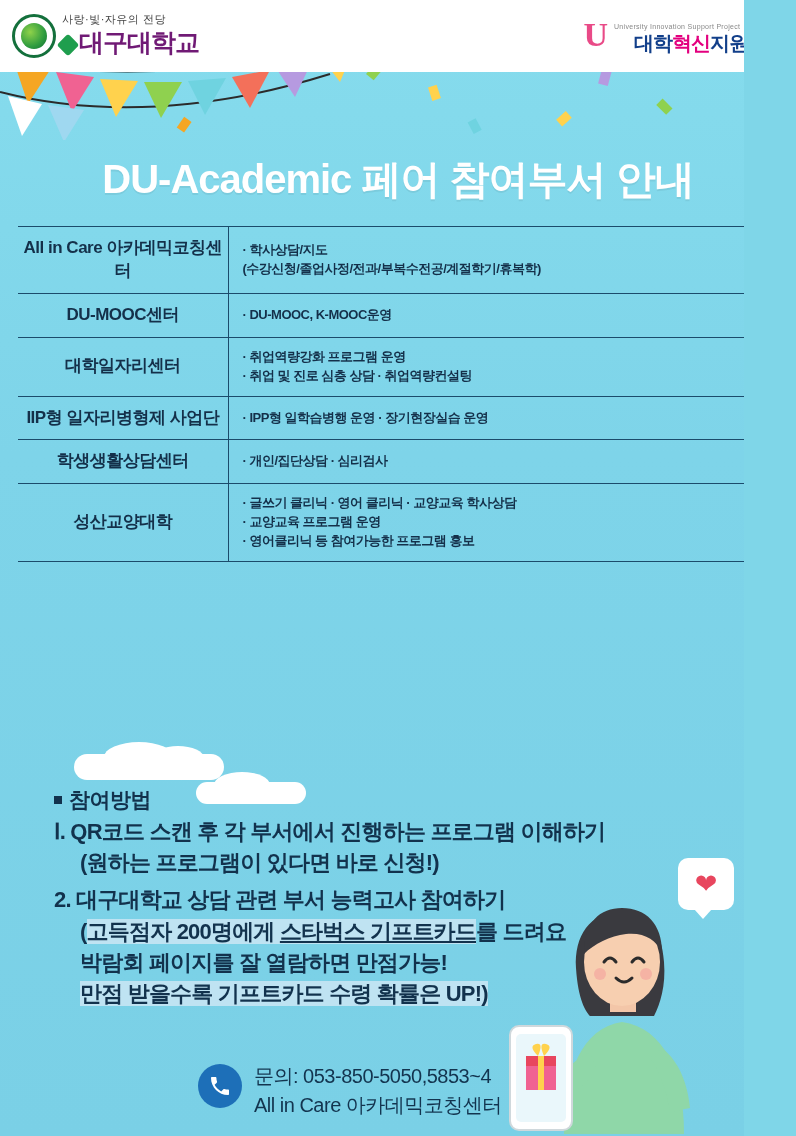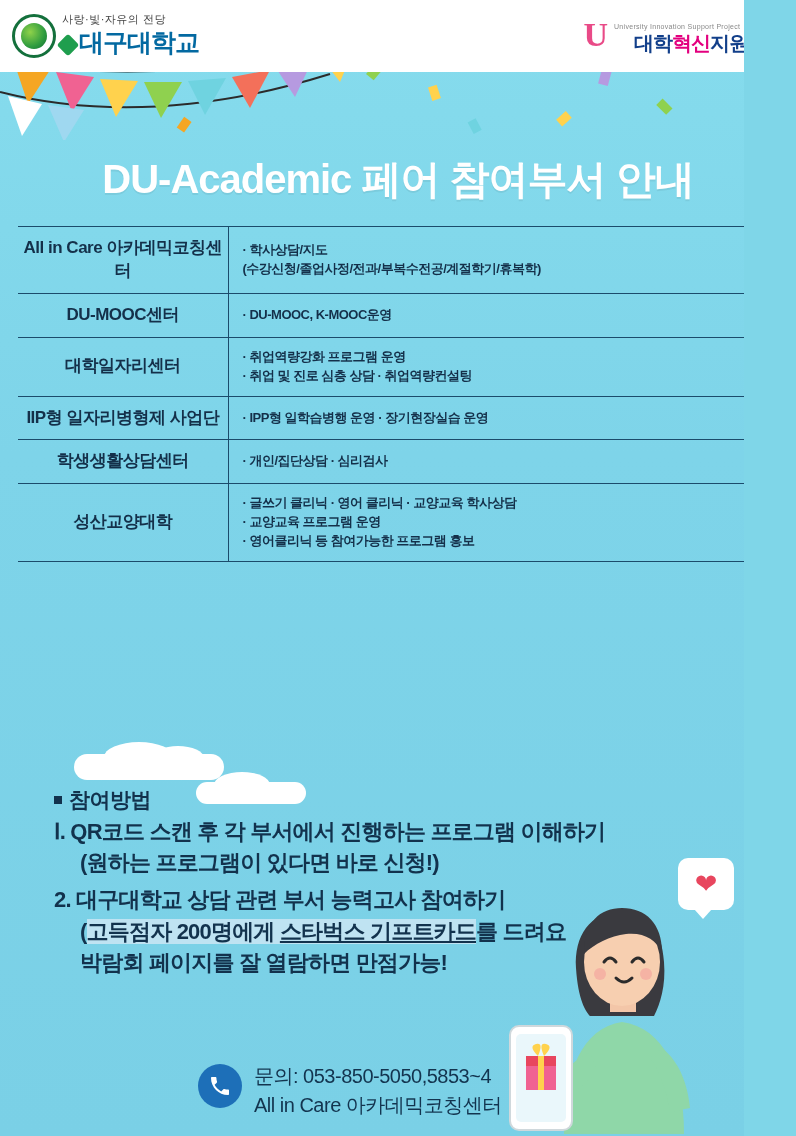--- a/index.html
+++ b/index.html
@@ -47,21 +47,21 @@
     top: 12px; left: 62px;
     font-size: 11px;
     color: #444;
     letter-spacing: 0.5px;
   }
   .uni-name {
     position: absolute;
     top: 26px; left: 60px;
     font-size: 25px;
     font-weight: bold;
-    color: #0369a1;
+    color: #701a75;
     letter-spacing: -1px;
   }
   .uni-name .mark {
     display: inline-block;
     width: 16px; height: 16px;
     margin-right: 3px;
     background: #1f9e4e;
     transform: rotate(45deg);
     vertical-align: -2px;
     border-radius: 3px;
@@ -380,20 +380,21 @@
       <span>QR코드 스캔 후 각 부서에서 진행하는 프로그램 이해하기</span>
       <span class="indent">(원하는 프로그램이 있다면 바로 신청!)</span>
     </div>
     <div class="step" style="margin-top:6px;">
       <span>2.</span>
       <span>대구대학교 상담 관련 부서 능력고사 참여하기</span>
       <span class="indent">
         <span>(</span><span class="hl">고득점자 200명에게 </span><span class="hl ul">스타벅스 기프트카드</span><span>를 드려요</span>
       </span>
       <span class="indent">박람회 페이지를 잘 열람하면 만점가능!</span>
+      <span class="indent"><span class="hl">만점 받을수록 기프트카드 수령 확률은 UP!)</span></span>
     </div>
   </div>
 
   <div class="heart-bubble">
     <span class="heart">❤</span>
   </div>
 
   <svg class="character" width="250" height="260" viewBox="0 0 250 260">
 
     <path d="M126,36 C96,36 80,60 82,92 C84,124 92,136 96,140 L160,140 C166,128 172,110 170,86 C168,54 154,36 126,36 Z" fill="#3a3a3f"></path>

